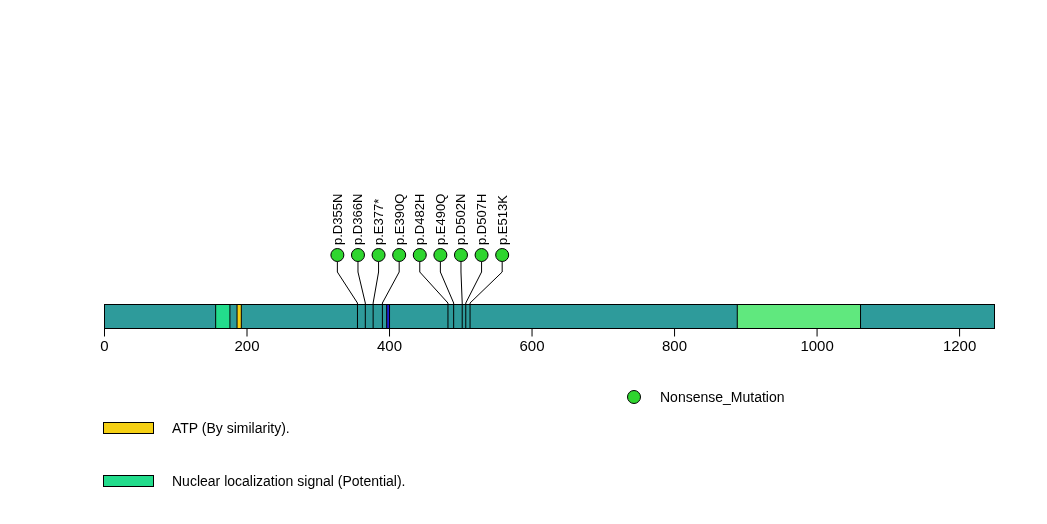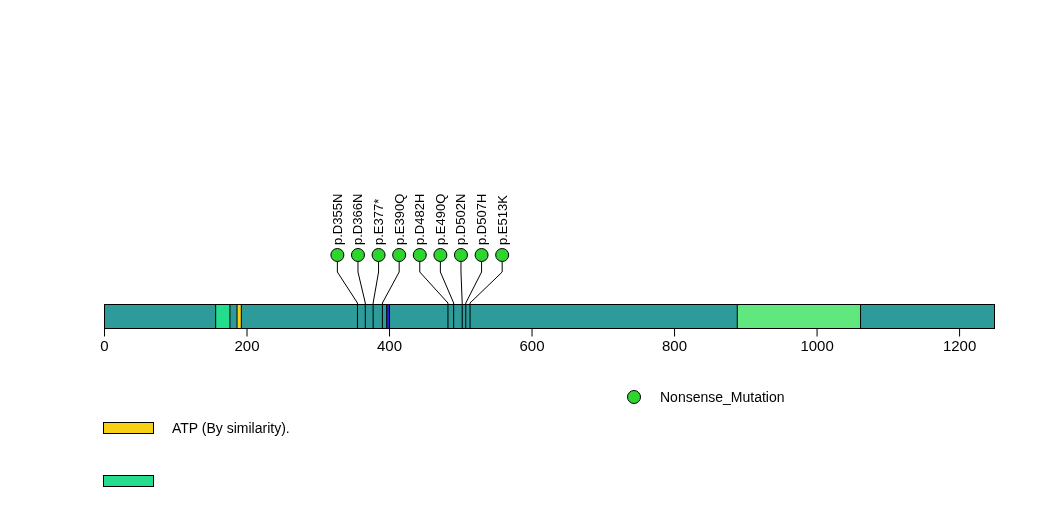--- a/index.html
+++ b/index.html
@@ -77,20 +77,21 @@
       <text transform="translate(506.6726625745041,245) rotate(-90)" font-size="13" fill="#000">p.E513K</text>
     </svg>
 
   <div class="legend legend-domains">
     <div class="lrow">
       <span class="swatch" style="background: rgb(245, 208, 20);"></span>
       <span class="ltext">ATP (By similarity).</span>
     </div>
     <div class="lrow">
       <span class="swatch" style="background: rgb(35, 220, 140);"></span>
+      <span class="ltext">Nuclear localization signal (Potential).</span>
     </div>
   </div>
 
   <div class="legend legend-mutations">
     <div class="mrow">
       <span class="mcircle" style="background: rgb(47, 213, 47);"></span>
       <span class="mtext">Nonsense_Mutation</span>
     </div>
   </div>
 

